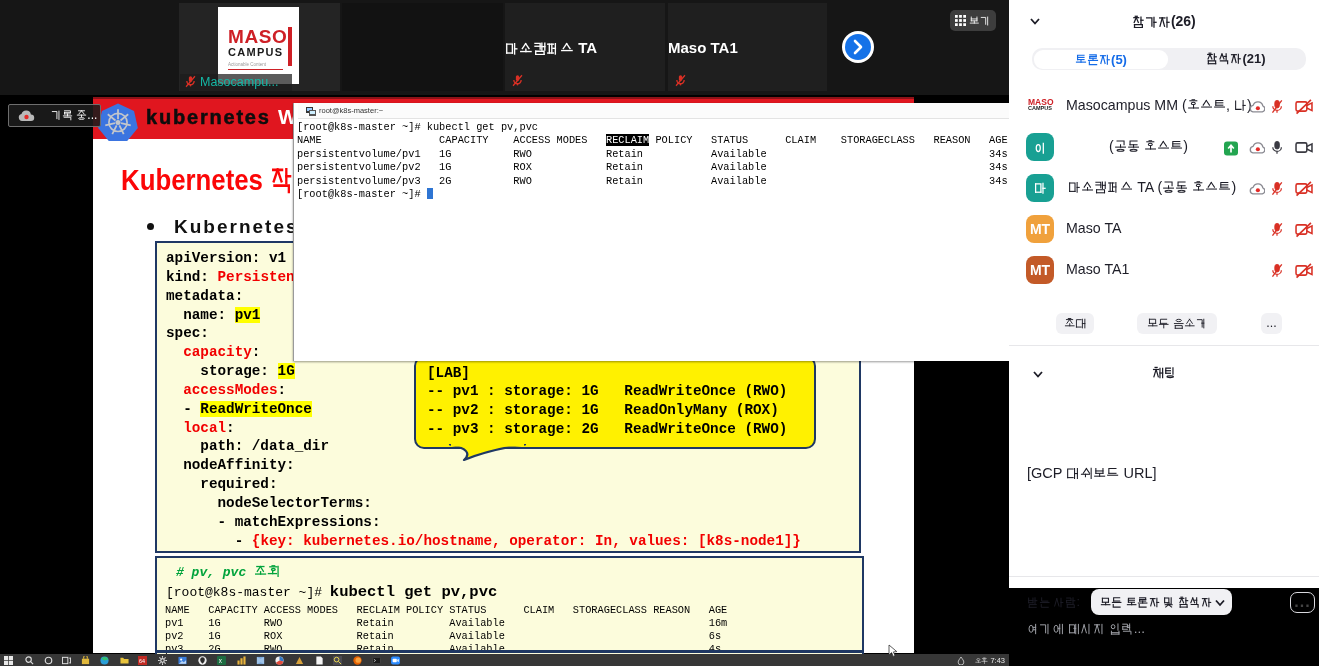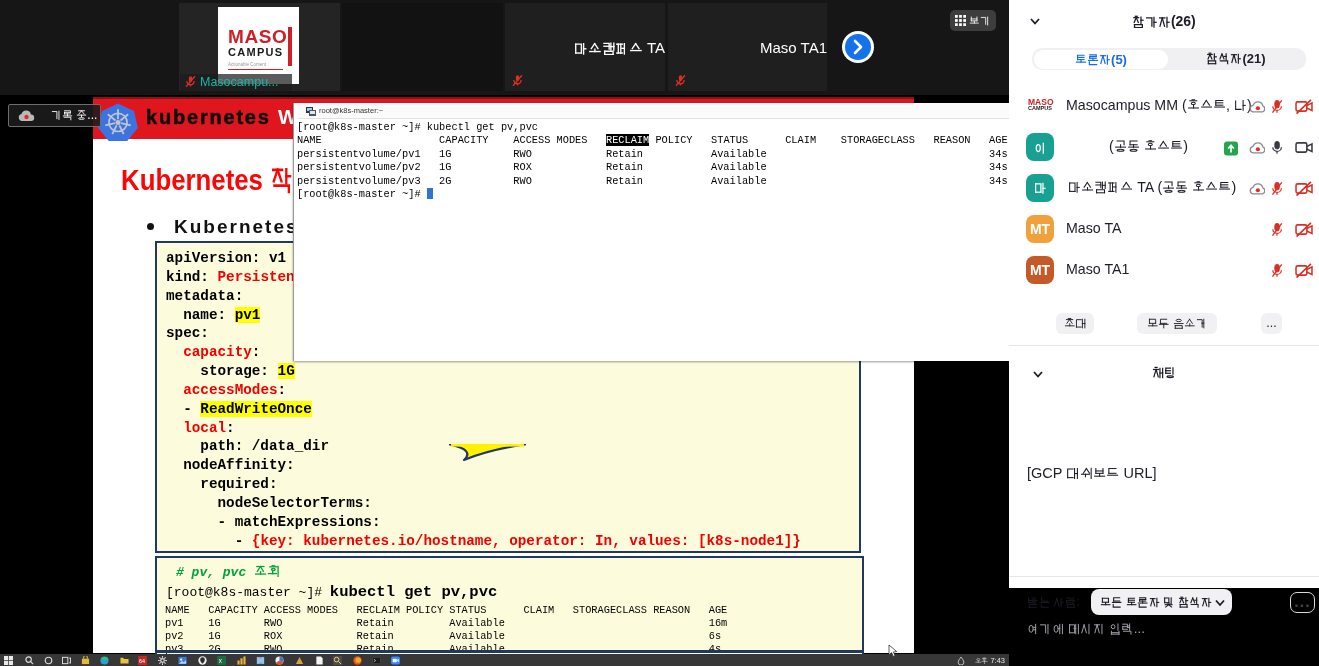--- a/index.html
+++ b/index.html
@@ -1,20 +1,20 @@
 <!DOCTYPE html>
 <html><head><meta charset="utf-8">
 <style>
 *{margin:0;padding:0;box-sizing:border-box}
 html,body{width:1319px;height:666px;overflow:hidden}
 body{position:relative;background:#000;font-family:"Liberation Sans",sans-serif}
 
 #topbar{position:absolute;left:0;top:0;width:1009px;height:95px;background:#161616}
 .tile{position:absolute;top:3px;height:88px;background:#242424}
-.tname{position:absolute;left:0;right:0;top:36px;text-align:right;color:#fff;font-size:15px;font-weight:normal}
+.tname{position:absolute;left:0;right:0;top:36px;text-align:left;color:#fff;font-size:15px;font-weight:bold}
 .micbl{position:absolute;left:6px;bottom:4px;width:13px;height:13px}
 
 #masobox{position:absolute;left:39px;top:4px;width:81px;height:77px;background:#fff}
 #masolabel{position:absolute;left:1px;bottom:0px;width:112px;height:17px;background:rgba(28,28,28,0.72);color:#14b8a6;font-size:12.5px;line-height:17px;padding-left:20px;white-space:nowrap}
 #bluebtn{position:absolute;left:842px;top:31px;width:32px;height:32px;border-radius:50%;background:#fff}
 #bluebtn .in{position:absolute;left:3px;top:3px;width:26px;height:26px;border-radius:50%;background:#1572E8}
 #viewbtn{position:absolute;left:950px;top:10px;width:46px;height:21px;background:#3d3d3d;border-radius:5px;color:#fff;font-size:11.5px;line-height:21px;padding-left:19px}
 
 #screen{position:absolute;left:0;top:95px;width:1009px;height:571px;background:#000}
 #slide{position:absolute;left:93px;top:2px;width:821px;height:556px;background:#fff}
@@ -222,20 +222,26 @@
   - <span class="hl">ReadWriteOnce</span>
   <span class="r">local</span>:
     path: /data_dir
   nodeAffinity:
     required:
       nodeSelectorTerms:
       - matchExpressions:
         - <span class="r">{key: kubernetes.io/hostname, operator: In, values: [k8s-node1]}</span></pre>
       </div>
 
+    <div id="bubble">
+        <pre>[LAB]
+-- pv1 : storage: 1G   ReadWriteOnce (RWO)
+-- pv2 : storage: 1G   ReadOnlyMany (ROX)
+-- pv3 : storage: 2G   ReadWriteOnce (RWO)</pre>
+      </div>
     <svg style="position:absolute;left:352px;top:347px" width="85" height="20" viewBox="0 0 85 20">
         <path d="M5 0.5 Q30 6 19 16 Q45 5.5 80 0.5 Z" fill="#FFF100" stroke="#1F3864" stroke-width="2.2" stroke-linejoin="round"></path>
         <rect x="6" y="0" width="73" height="2.6" fill="#FFF100"></rect>
       </svg>
 
     <div id="box2" class="codebox">
       <pre class="c1"><span class="g"># pv, pvc <span class="kr"><span><svg width="13.2" height="14.0" viewBox="-6 -10 112 112" style="display:inline-block;vertical-align:-0.16em">
                   <path d="M18.0 8.0 L78.0 8.0" fill="none" stroke="rgb(0, 163, 60)" stroke-width="11" stroke-linecap="square"></path>
                   <path d="M48.0 8.0 L22.2 48.0" fill="none" stroke="rgb(0, 163, 60)" stroke-width="11" stroke-linecap="square"></path>
                   <path d="M48.0 8.0 L73.8 48.0" fill="none" stroke="rgb(0, 163, 60)" stroke-width="11" stroke-linecap="square"></path>

